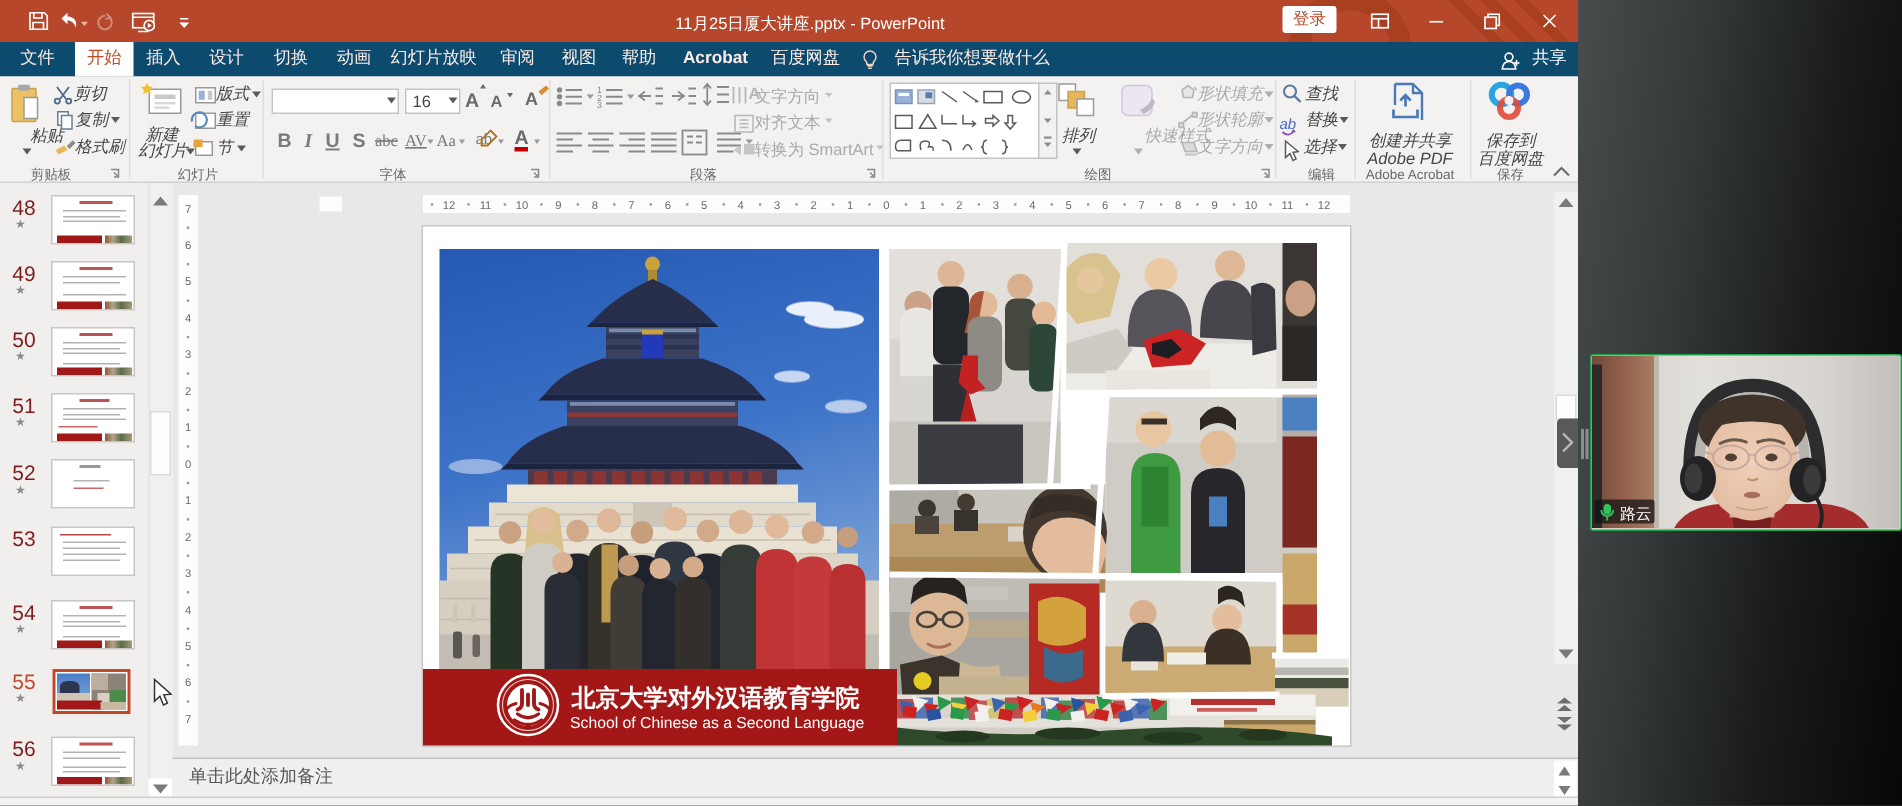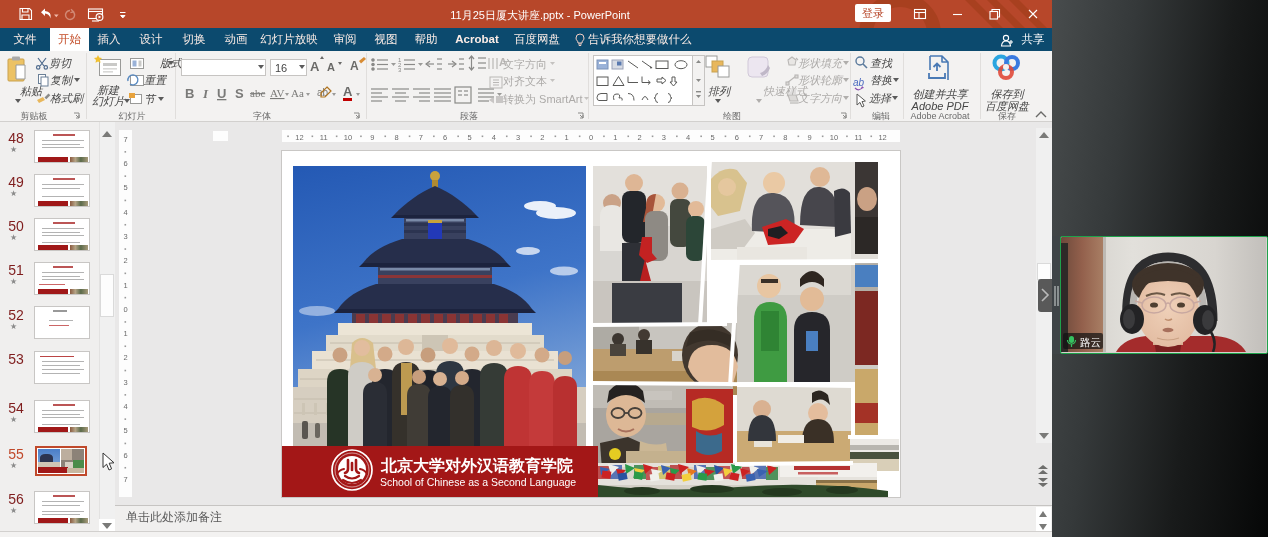--- a/index.html
+++ b/index.html
@@ -89,21 +89,21 @@
       <div class="tab" style="left:216px;width:40px;">动画</div>
       <div class="tab" style="left:259px;width:60px;">幻灯片放映</div>
       <div class="tab" style="left:325px;width:40px;">审阅</div>
       <div class="tab" style="left:366px;width:40px;">视图</div>
       <div class="tab" style="left:406px;width:40px;">帮助</div>
       <div class="tab" style="left:450px;width:54px;font-weight:bold;">Acrobat</div>
       <div class="tab" style="left:507px;width:60px;">百度网盘</div>
       <svg class="abs" style="left:574px;top:5px" width="12" height="14" viewBox="0 0 12 14">
           <path d="M6 1 a4 4 0 0 1 4 4 q0 2-1.6 3.2 l-0.4 1.8 -4 0 -0.4-1.8 Q2 7 2 5 a4 4 0 0 1 4-4 z M4.2 11 l3.6 0 M4.8 12.5 l2.4 0" fill="none" stroke="#f3cfc4" stroke-width="1"></path>
         </svg>
-      <div class="tab" style="left:588px;width:120px;text-align:left;">告诉我你想要做什么</div>
+      <div class="tab" style="left:588px;width:120px;text-align:center;">告诉我你想要做什么</div>
       <svg class="abs" style="left:1000px;top:6px" width="14" height="13" viewBox="0 0 14 13">
           <g fill="none" stroke="#fff" stroke-width="1.1">
             <circle cx="6" cy="4" r="2.6"></circle>
             <path d="M1.5 12 q0.5-5 4.5-5 q4 0 4.5 5z"></path>
             <path d="M11 6 l0 4 M9 8 l4 0"></path>
           </g>
         </svg>
       <div class="tab" style="left:1016px;width:34px;color:#fff;">共享</div>
     </div>
 
@@ -127,21 +127,21 @@
 
       <div class="rt" style="left:20px;top:34px;width:26px;">粘贴</div>
       <div class="dd" style="left:15px;top:48px;"></div>
       <div class="rt" style="left:49px;top:6px;">剪切</div>
       <div class="rt" style="left:50px;top:23px;">复制</div>
       <div class="dd" style="left:74px;top:27px;"></div>
       <div class="rt" style="left:50px;top:41px;">格式刷</div>
       <div class="rt" style="left:95px;top:33px;width:26px;text-align:center;">新建</div>
       <div class="rt" style="left:92px;top:44px;width:32px;text-align:center;">幻灯片</div>
       <div class="dd" style="left:124px;top:48px;"></div>
-      <div class="rt" style="left:160px;top:6px;text-align:right;">版式</div>
+      <div class="rt" style="left:144px;top:6px;text-align:right;">版式</div>
         <div class="dd" style="left:168px;top:10px;"></div>
       <div class="rt" style="left:144px;top:23px;">重置</div>
       <div class="rt" style="left:144px;top:42px;">节</div>
         <div class="dd" style="left:158px;top:46px;"></div>
 
       <div class="abs" style="left:181px;top:8px;width:85px;height:17px;background:#fff;border:1px solid #c6c4c2;"></div>
       <div class="dd" style="left:258px;top:14px;"></div>
       <div class="abs" style="left:270px;top:8px;width:37px;height:17px;background:#fff;border:1px solid #c6c4c2;font-size:11px;color:#444;line-height:16px;padding-left:4px;">16</div>
       <div class="dd" style="left:299px;top:14px;"></div>
 

